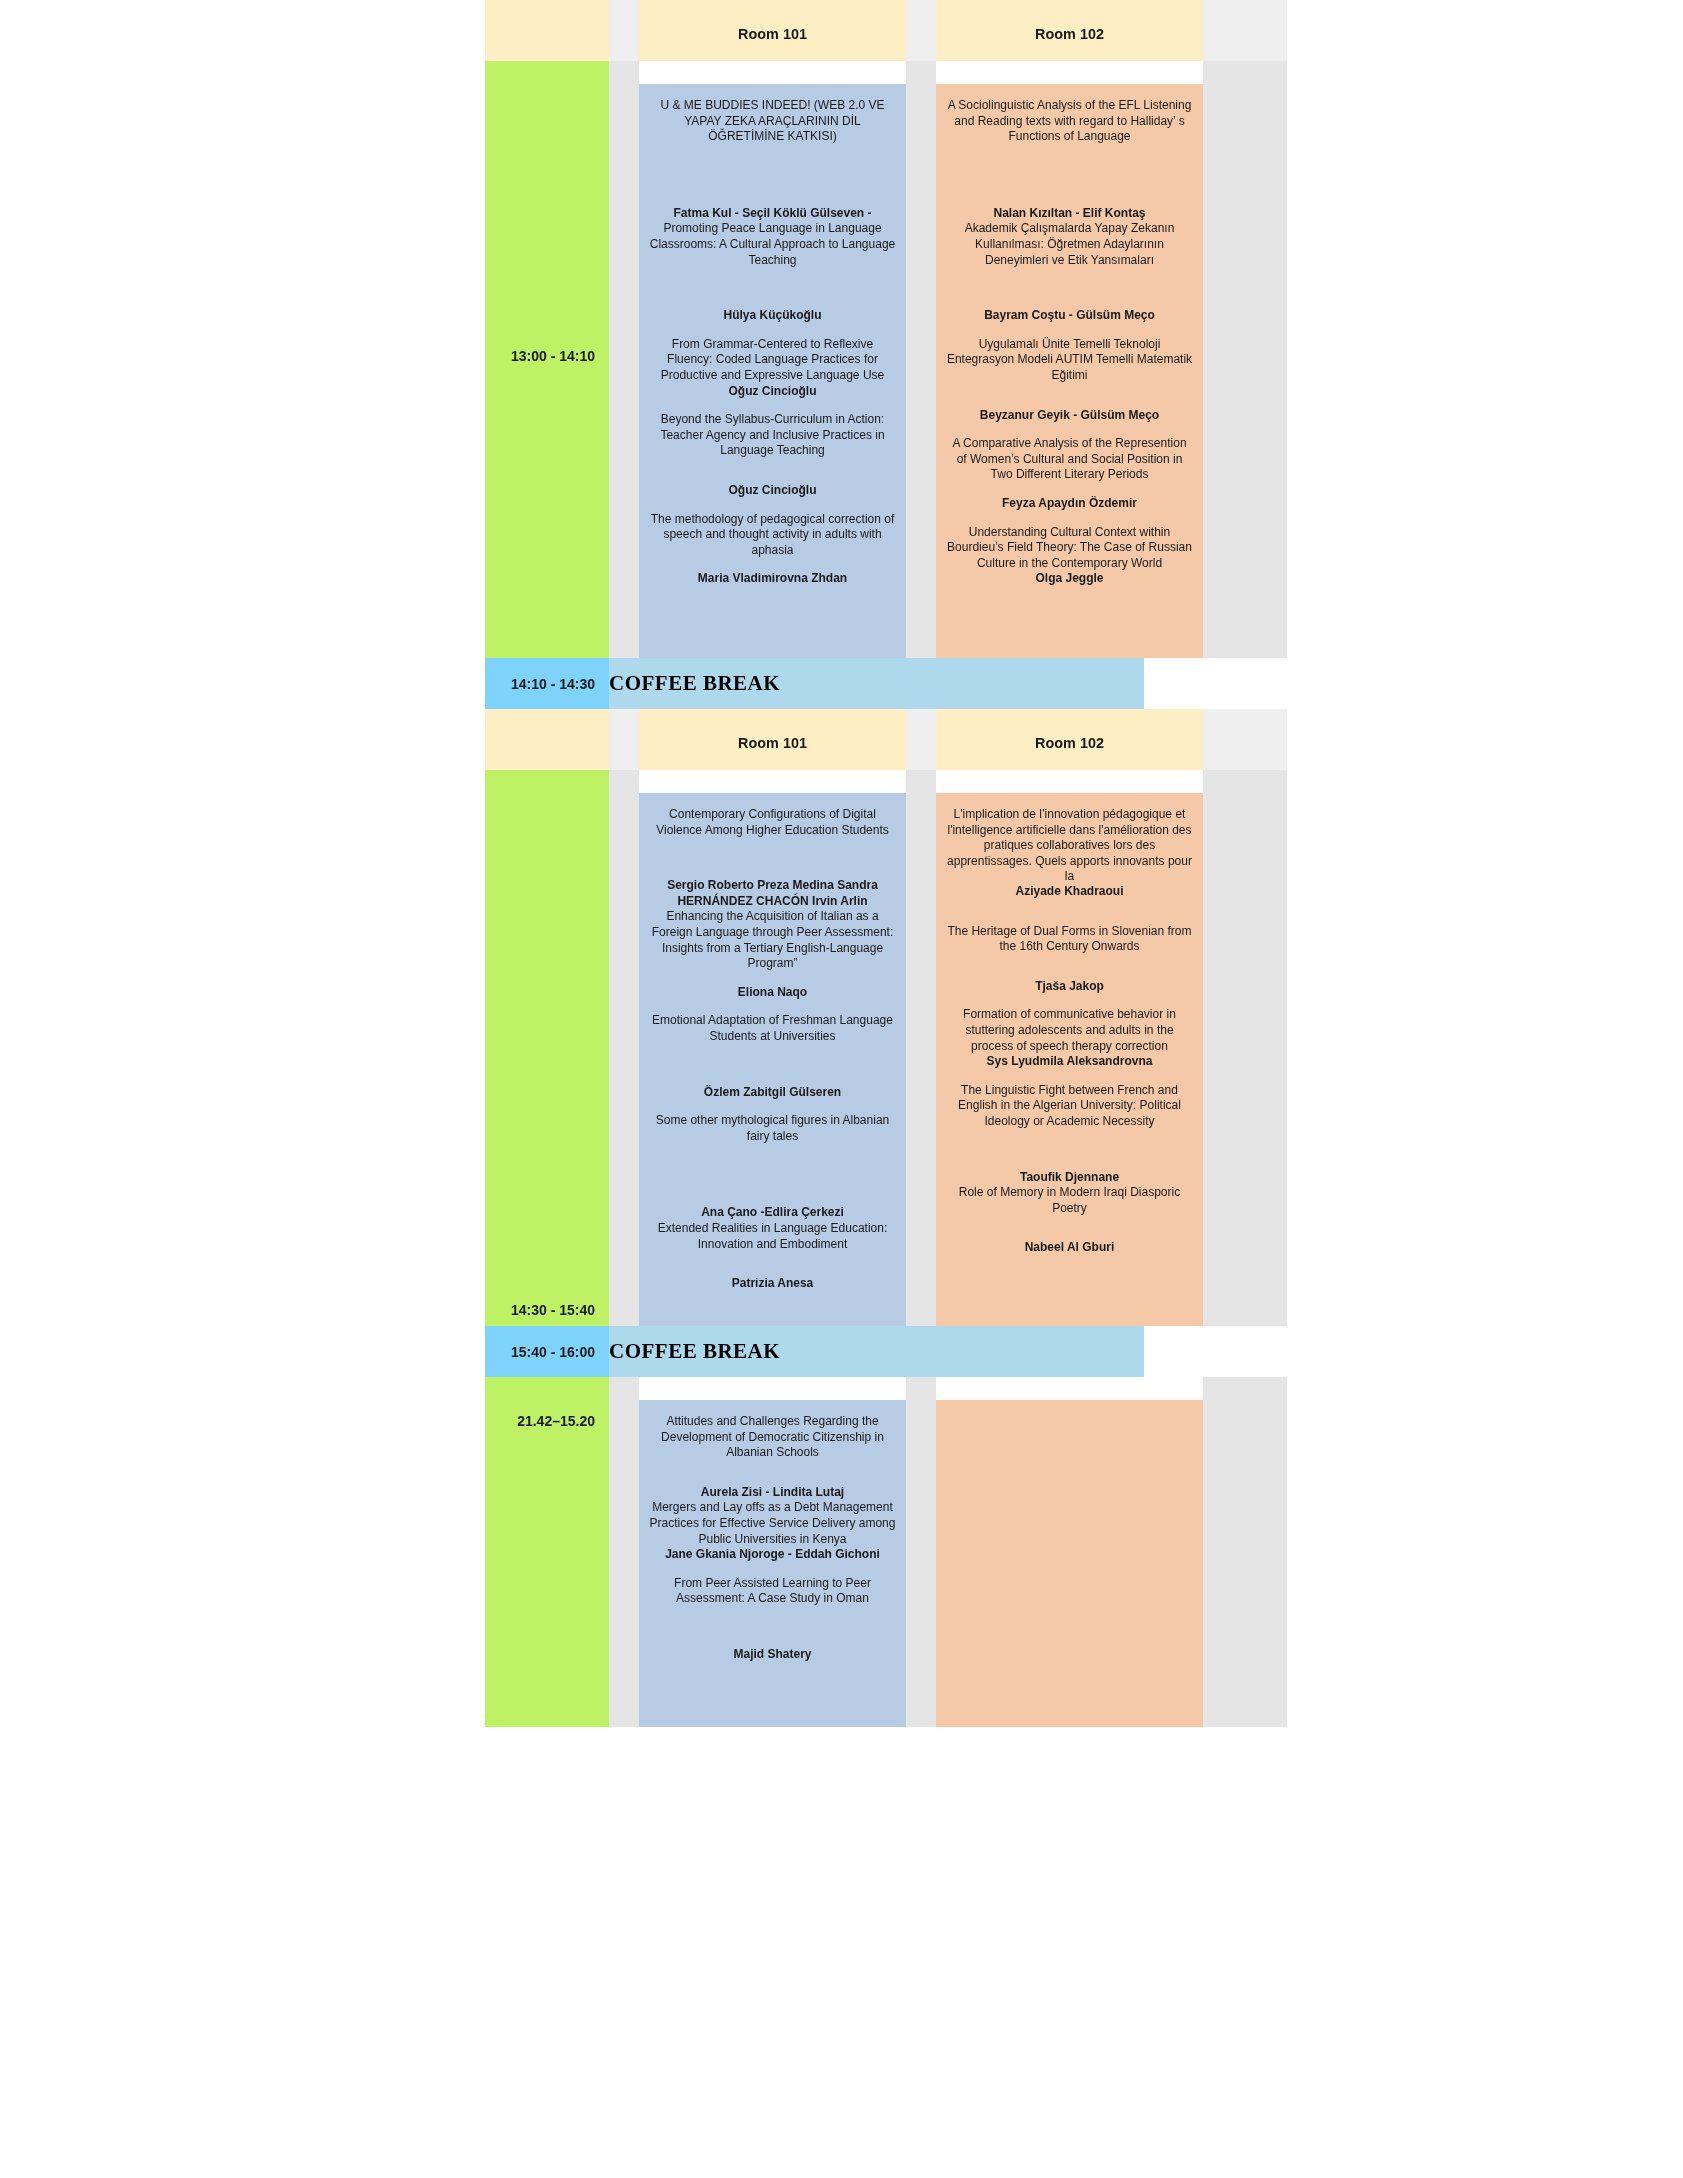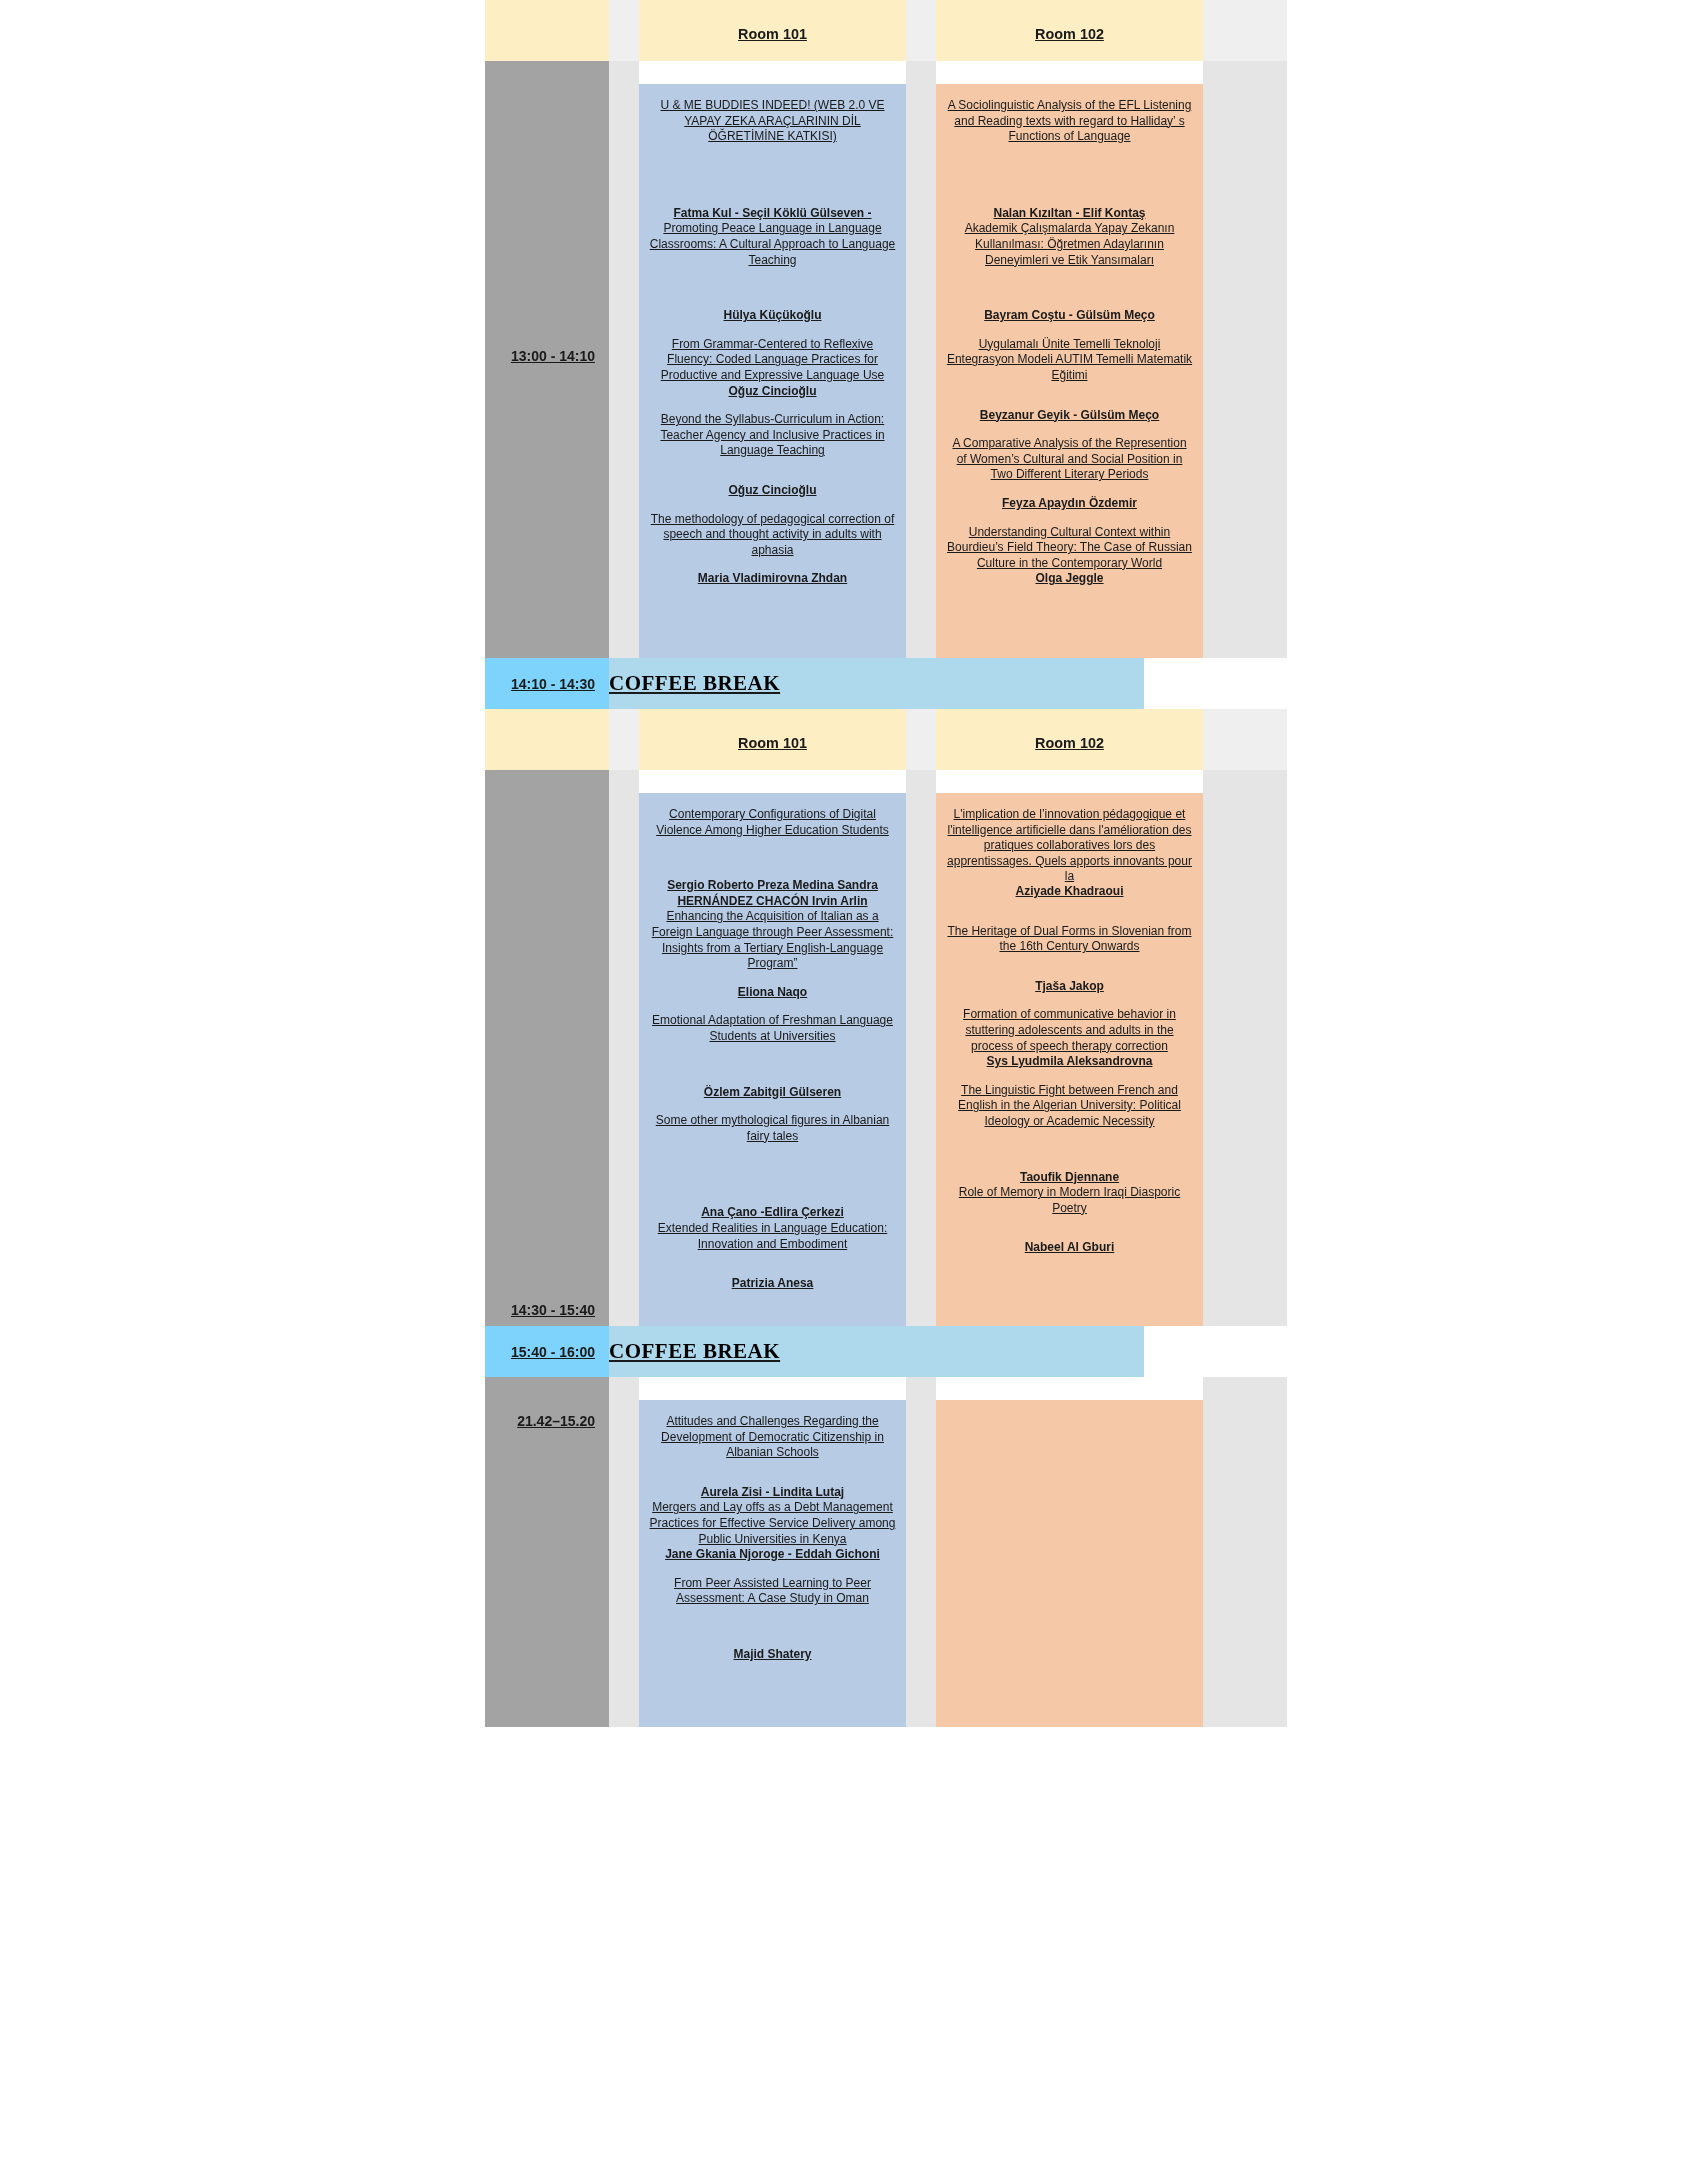--- a/index.html
+++ b/index.html
@@ -11,27 +11,26 @@
     font-family: "Liberation Sans", sans-serif;
     color: #1a1a1a;
     overflow: hidden;
   }
 
   .schedule {
     position: absolute;
     left: 485px;
     top: 0;
     width: 659px;
-    text-decoration: underline;
   }
 
   
   .row { display: flex; width: 100%; }
 
-  .col-time   { width: 124px; flex: 0 0 124px; background: #a3a3a3; }
+  .col-time   { width: 124px; flex: 0 0 124px; background: #bef264; }
   .col-gap    { width: 30px;  flex: 0 0 30px;  background: #e5e5e5; }
   .col-room   { width: 267px; flex: 0 0 267px; }
   .col-tail   { width: 84px;  flex: 0 0 84px;  background: #e5e5e5; }
 
   
   .hdr-row .col-room {
     background: #fdeec4;
     text-align: center;
     font-weight: bold;
     font-size: 14.4px;

